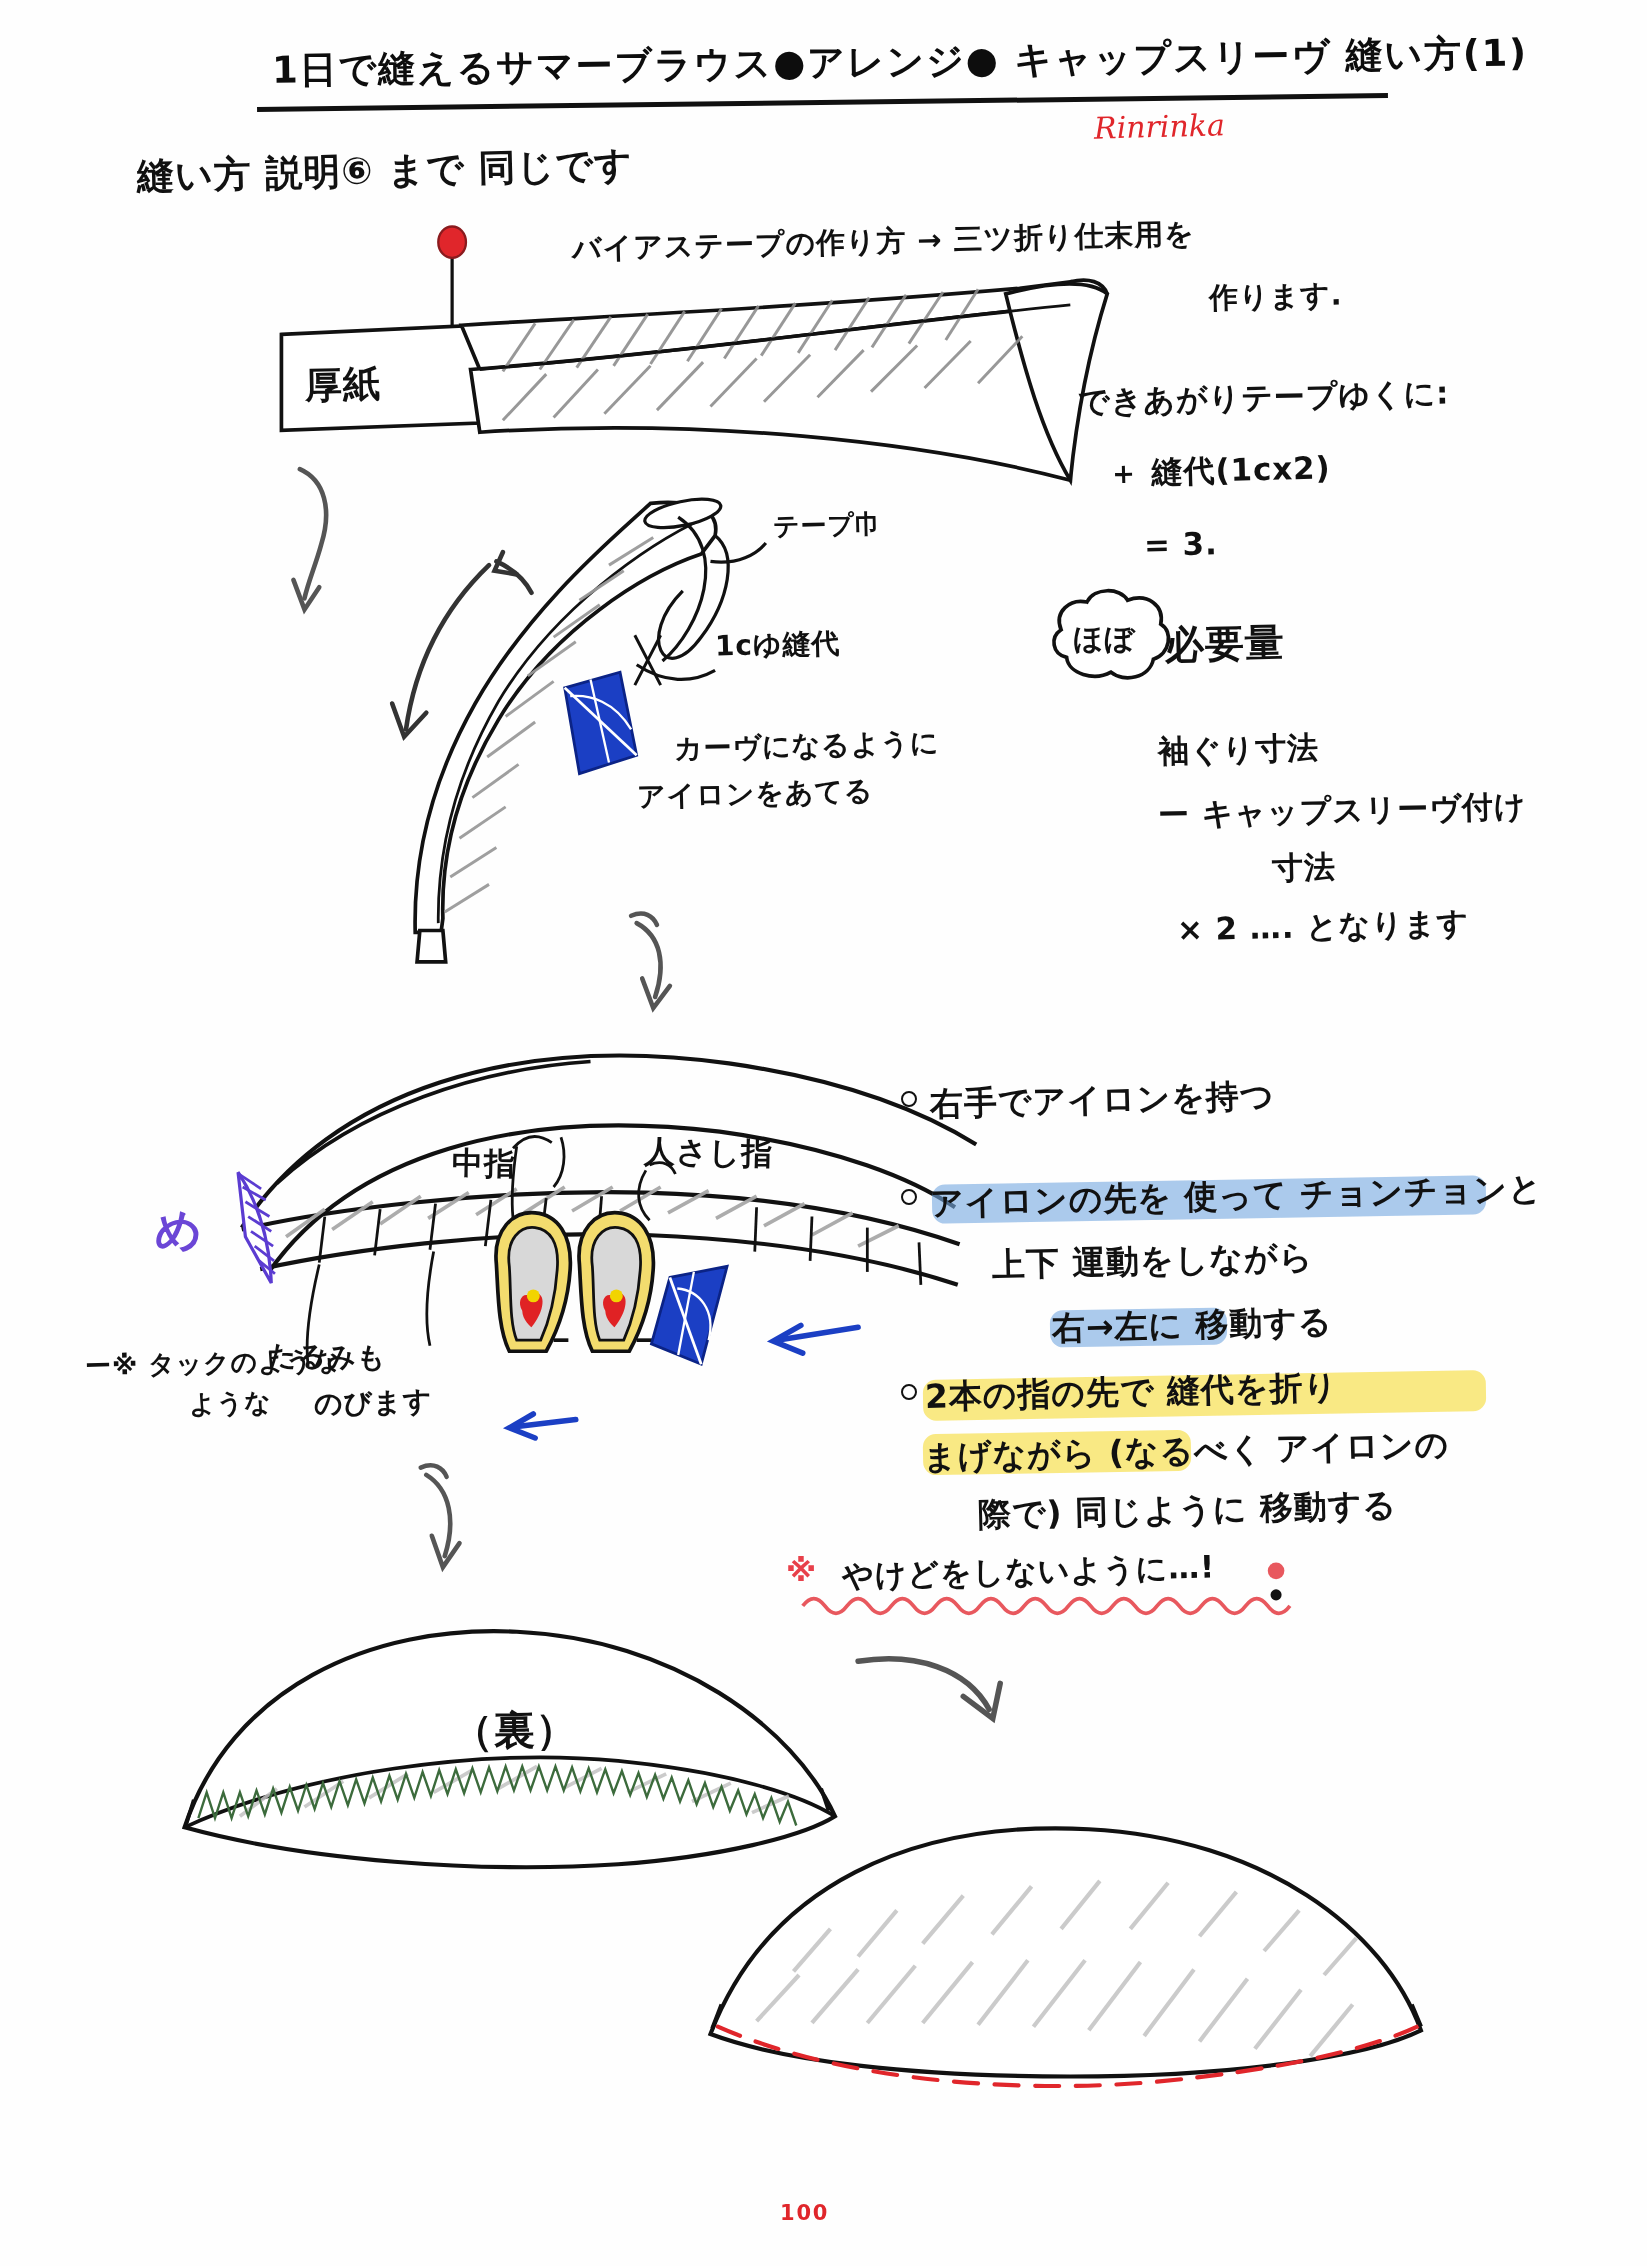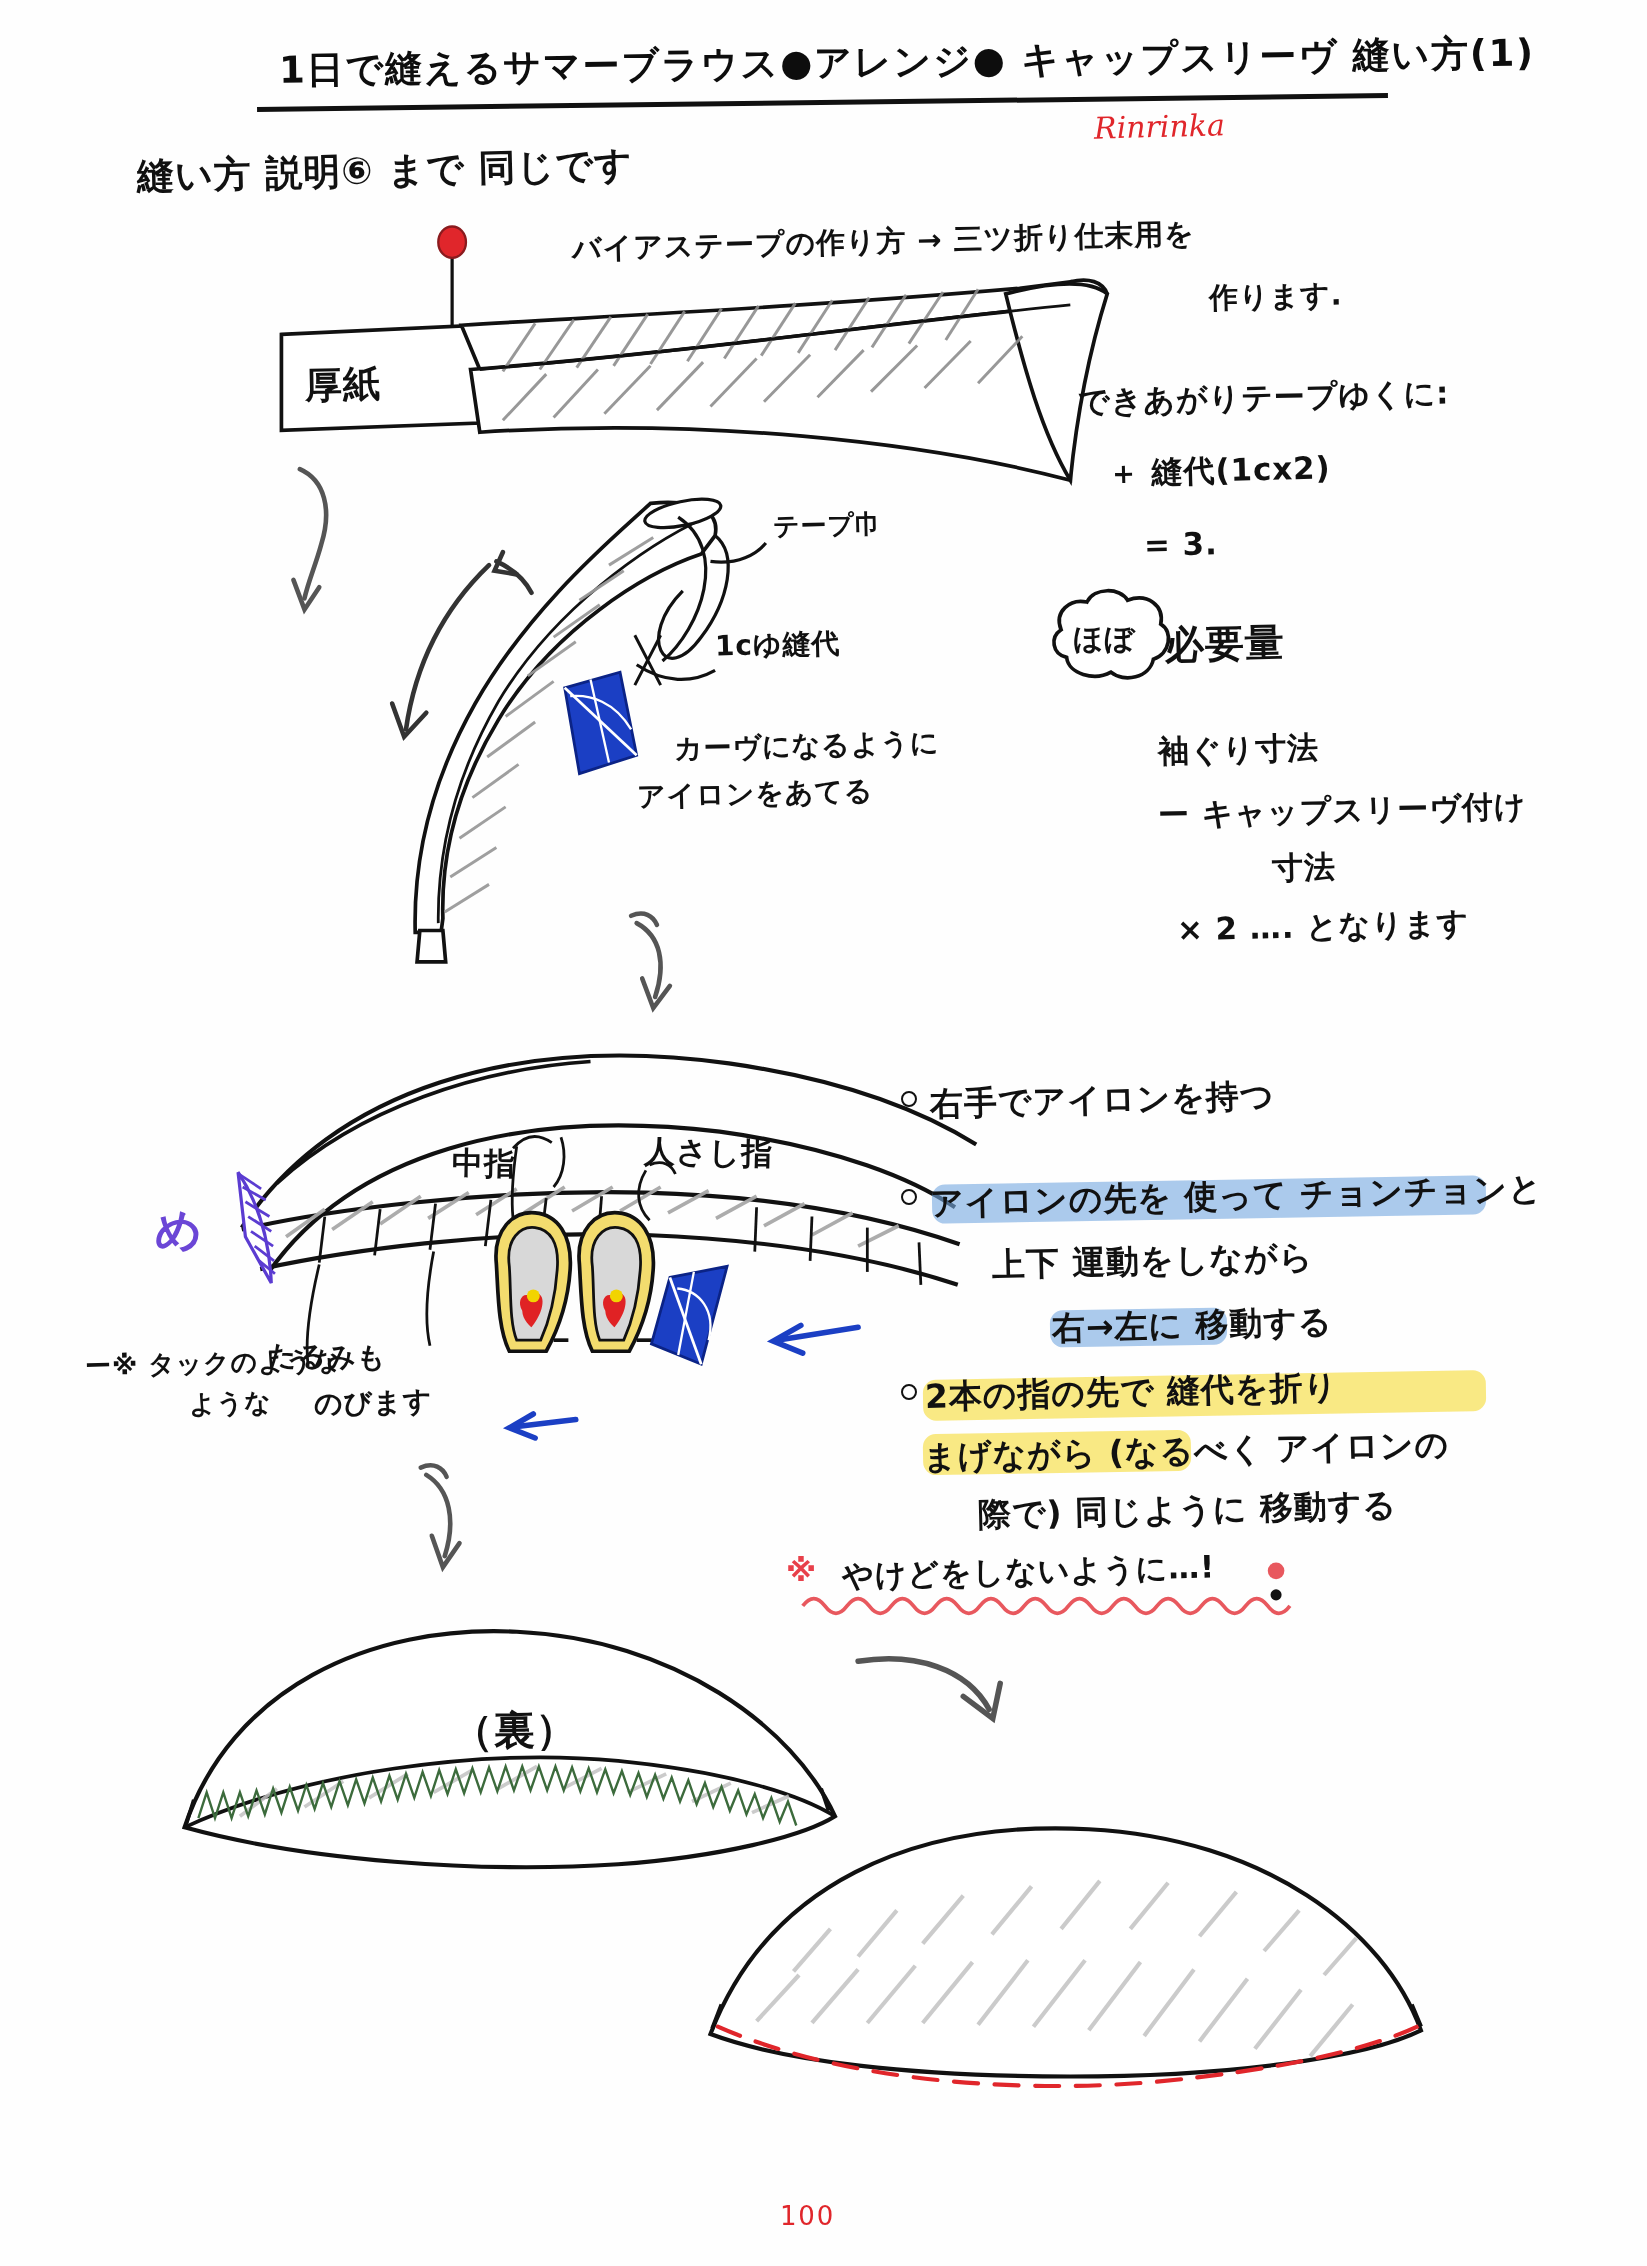--- a/index.html
+++ b/index.html
@@ -8,38 +8,38 @@
     background:#fefefe;
     font-family:"DejaVu Sans", sans-serif;
     position:relative;
     overflow:hidden;
   }
   .page { position:absolute; inset:0; }
   .hw { position:absolute; color:#111; font-weight:bold; letter-spacing:0.9px; white-space:pre; }
   .tilt1 { transform:rotate(-1.4deg); }
   .tilt3 { transform:rotate(1.2deg); }
   svg { position:absolute; left:0; top:0; overflow:visible; }
-  .title-wrap { position:absolute; left:279px; top:37px; }
+  .title-wrap { position:absolute; left:272px; top:37px; }
   .title-text {
     font-size:37px; font-weight:bold; color:#0d0d0d;
     white-space:pre; letter-spacing:1.8px;
     transform:rotate(-0.8deg); display:block;
   }
   .title-rule {
     position:absolute; left:257px; top:100px; width:1131px; height:4.6px;
     background:#111; transform:rotate(-0.7deg);
   }
   .sig {
     position:absolute; left:1094px; top:109px;
     color:#e0262b; font-size:30px; font-family:"DejaVu Serif", serif;
     font-style:italic; transform:rotate(-1.5deg); white-space:pre;
   }
   .pagenum {
     position:absolute; left:780px; top:2201px; color:#e0262b;
-    font-size:26px; font-weight:normal; letter-spacing:1.8px;text-align:right;
+    font-size:21px; font-weight:bold; letter-spacing:1.8px;text-align:right;
   }
   .hl-blue, .hl-yellow { position:absolute; border-radius:13px; z-index:0; }
   .hl-blue { background:rgba(120,170,224,0.62); }
   .hl-yellow { background:rgba(247,225,85,0.72); }
   .bullet-dot {
     position:absolute; width:12px; height:12px; border:2.8px solid #111;
     border-radius:50%;
   }
 </style>
 </head>

